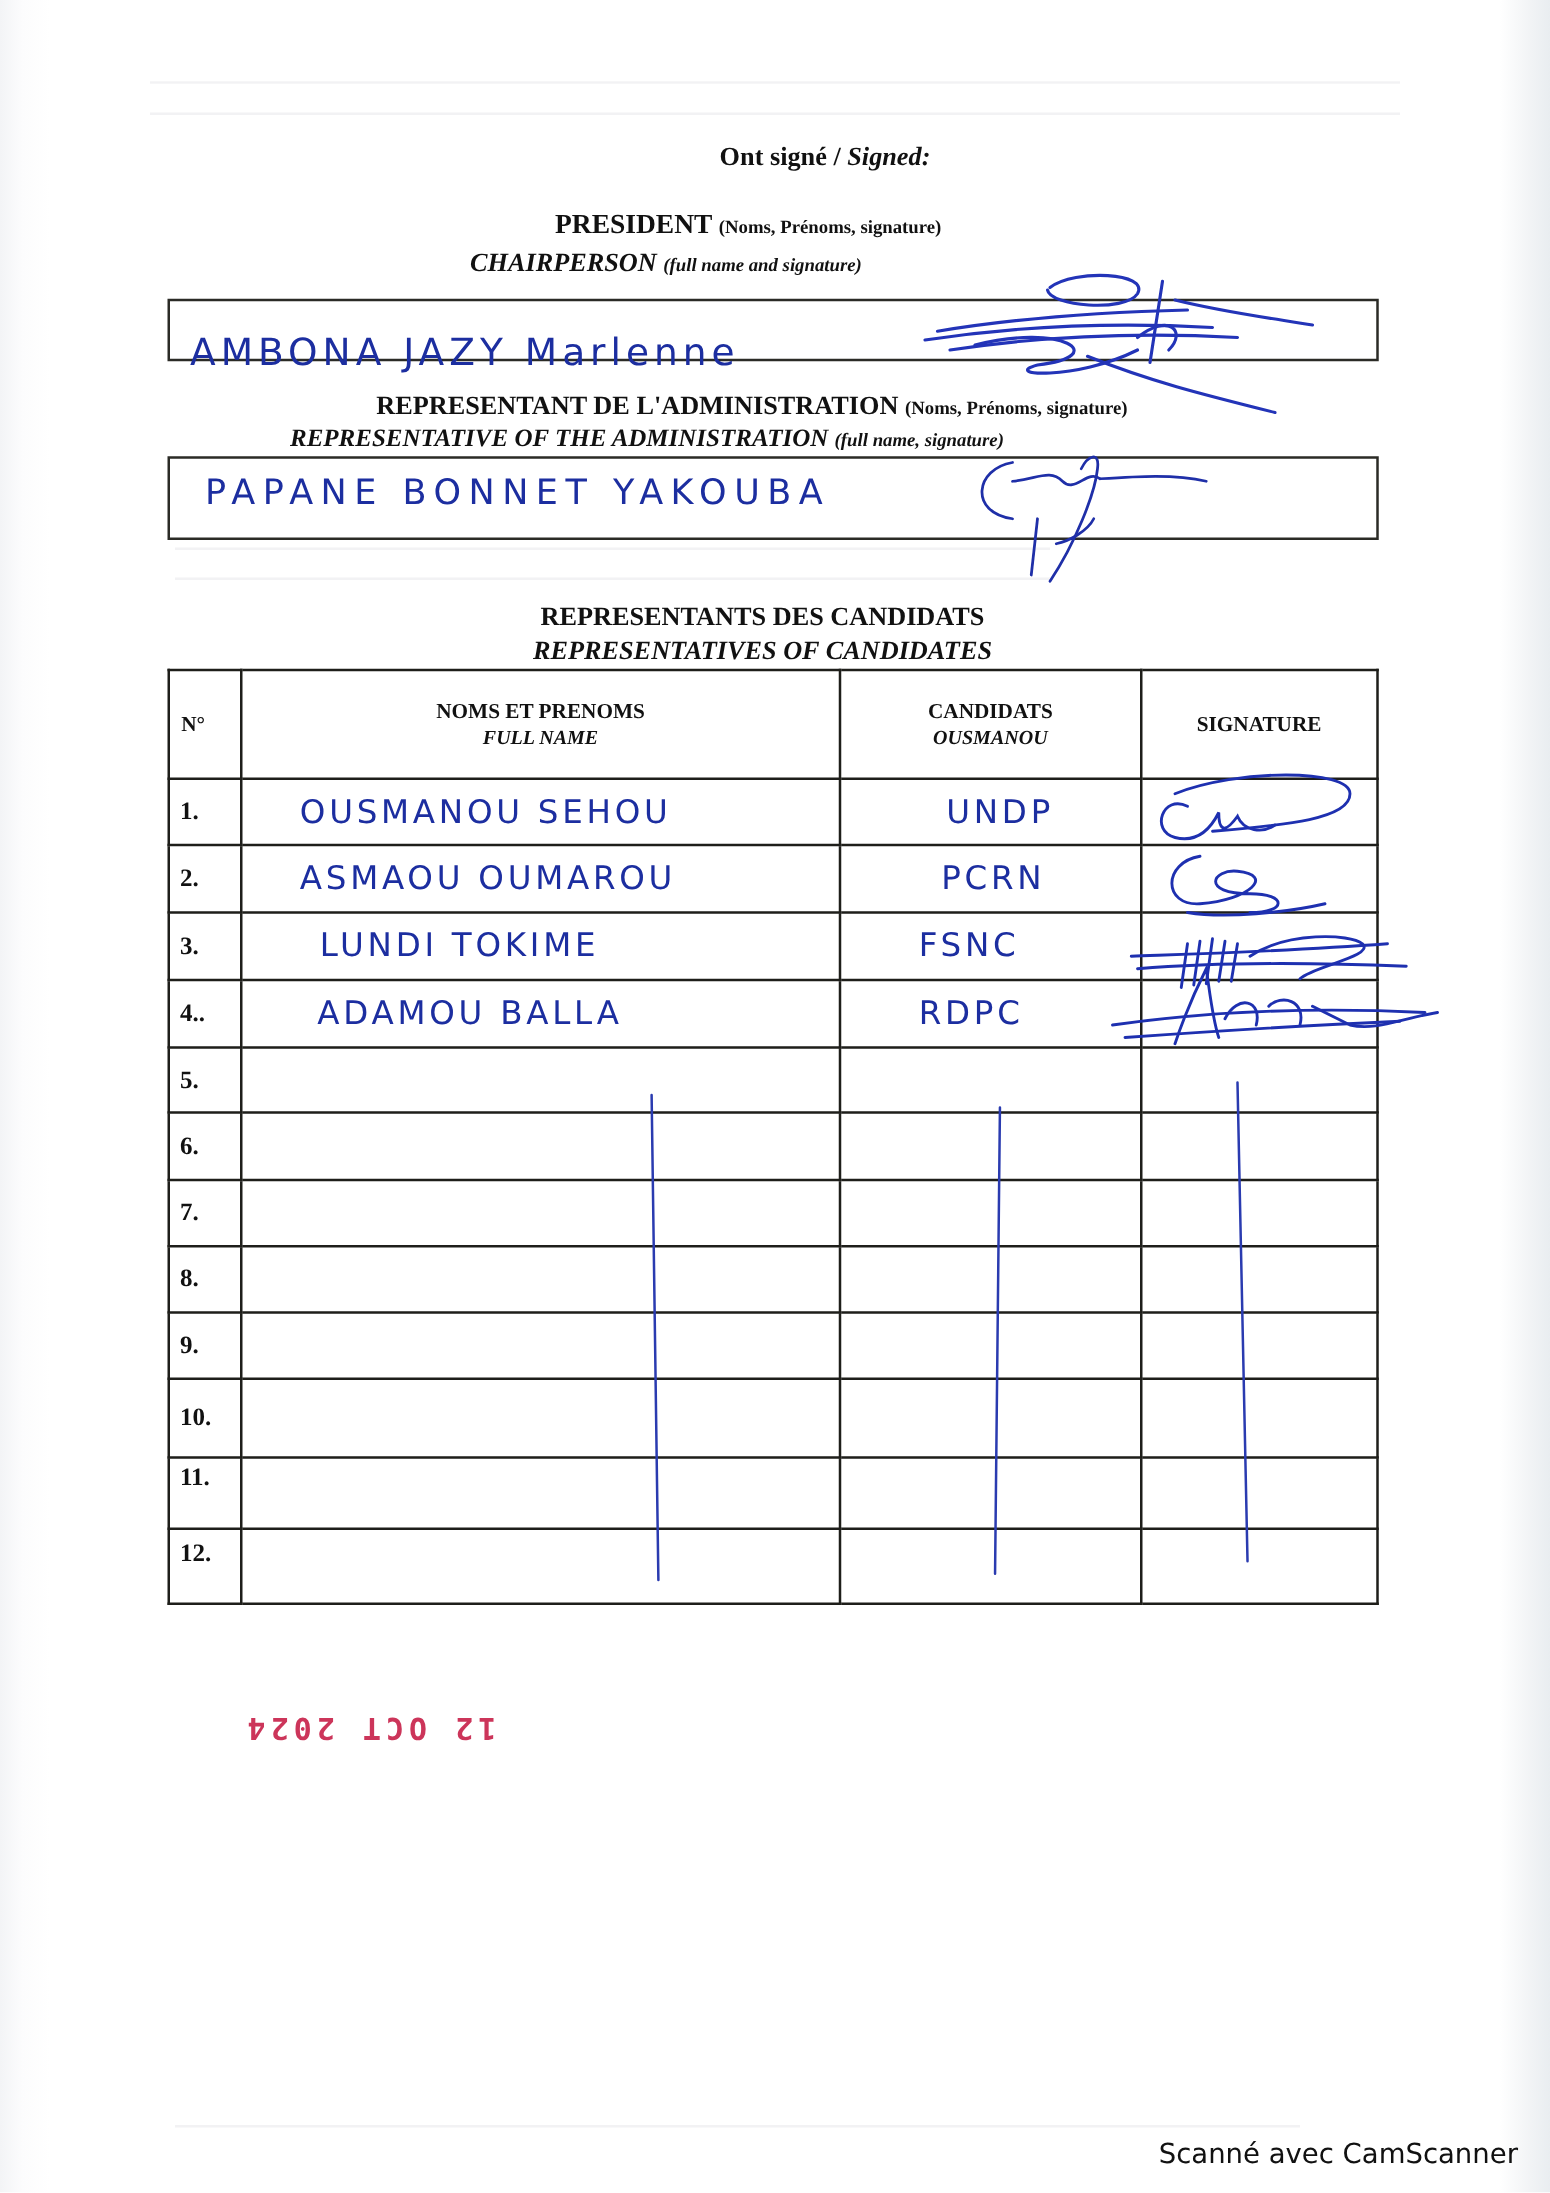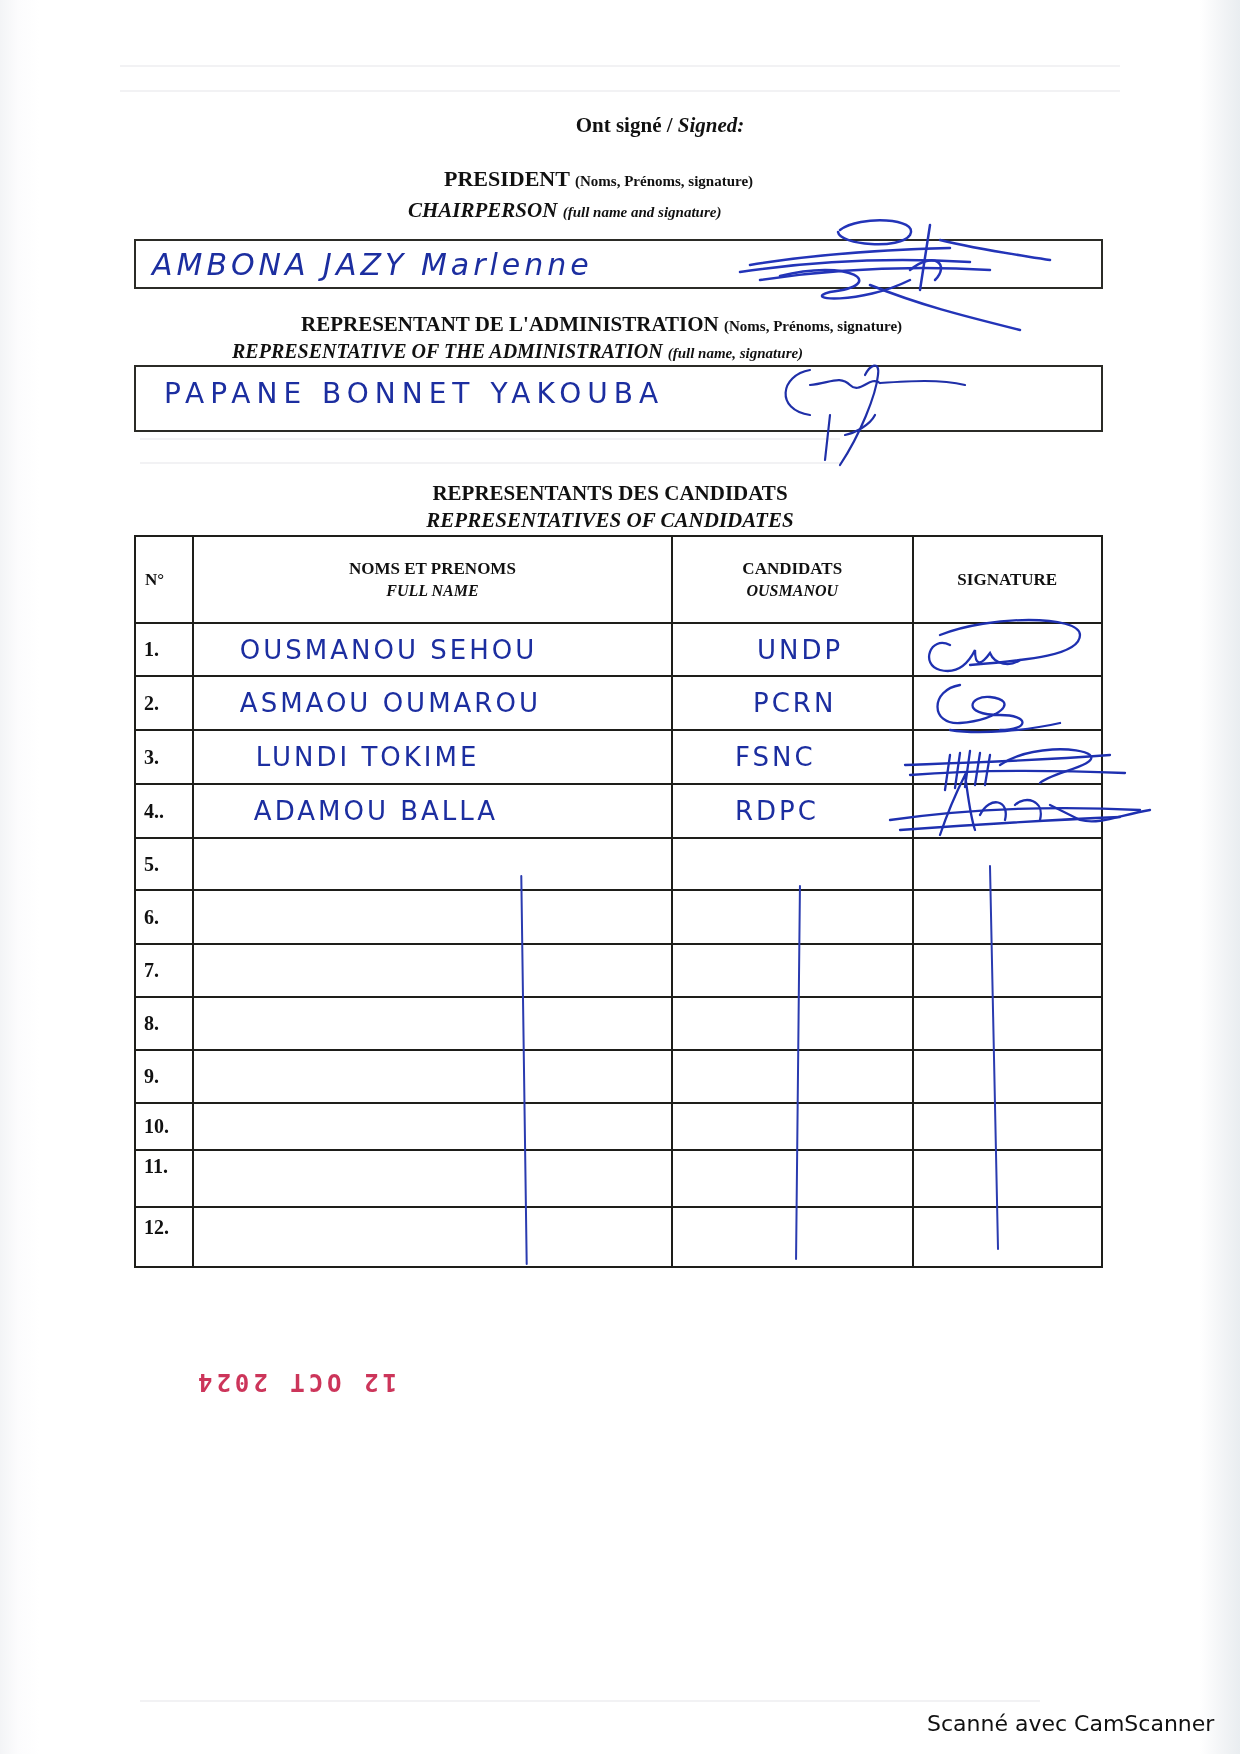--- a/index.html
+++ b/index.html
@@ -145,27 +145,27 @@
 
   <div class="center-text title-signed">
     <span>Ont signé /</span>
     <span class="i">Signed:</span>
   </div>
 
   <div class="hdr" style="left:444px; top:166px; font-size:22px;">
     <span>PRESIDENT</span>
     <span class="small">(Noms, Prénoms, signature)</span>
   </div>
-  <div class="hdr i" style="left:376px; top:198px; font-size:21px;margin-left:32px;">
+  <div class="hdr i" style="left:376px; top:198px; font-size:21px;">
     <span>CHAIRPERSON</span>
     <span class="small">(full name and signature)</span>
   </div>
 
   <div class="box" style="left:134px; top:239px; width:969px; height:50px;">
-    <span class="hand" style="left:16px; top:6px; font-size:30px;font-style:italic;">AMBONA JAZY Marlenne</span>
+    <span class="hand" style="left:16px; top:24px; font-size:30px;">AMBONA JAZY Marlenne</span>
   </div>
   <svg class="sig" style="left:720px; top:210px;" width="340" height="130" viewBox="0 0 340 130">
     <g fill="none" stroke="#2334b8" stroke-width="2.5" stroke-linecap="round">
       <path d="M120 20 C140 5 200 8 190 25 C180 40 120 35 118 22"></path>
       <path d="M30 55 C90 45 150 40 230 38"></path>
       <path d="M20 62 C100 50 180 48 250 52"></path>
       <path d="M40 70 C120 58 200 56 270 60"></path>
       <path d="M60 66 C130 48 170 75 110 82 C80 90 140 95 190 70"></path>
       <path d="M210 15 L200 80"></path>
       <path d="M220 30 C260 40 300 45 330 50"></path>
@@ -269,21 +269,21 @@
         <td class="cell"></td>
         <td class="cell"></td>
         <td class="cell"></td>
       </tr>
       <tr style="height:53px;">
         <td class="num">9.</td>
         <td class="cell"></td>
         <td class="cell"></td>
         <td class="cell"></td>
       </tr>
-      <tr style="height:47px;">
+      <tr style="height:63px;">
         <td class="num">10.</td>
         <td class="cell"></td>
         <td class="cell"></td>
         <td class="cell"></td>
       </tr>
       <tr style="height:57px;">
         <td class="num" style="vertical-align:top; padding-top:4px;">11.</td>
         <td class="cell"></td>
         <td class="cell"></td>
         <td class="cell"></td>

